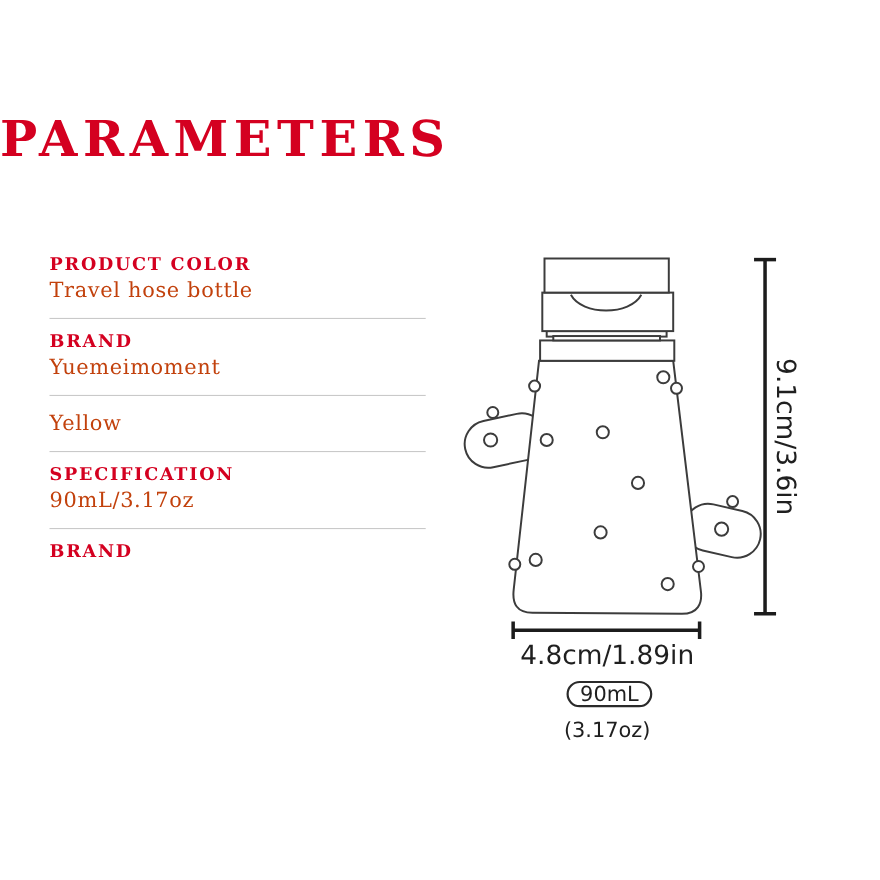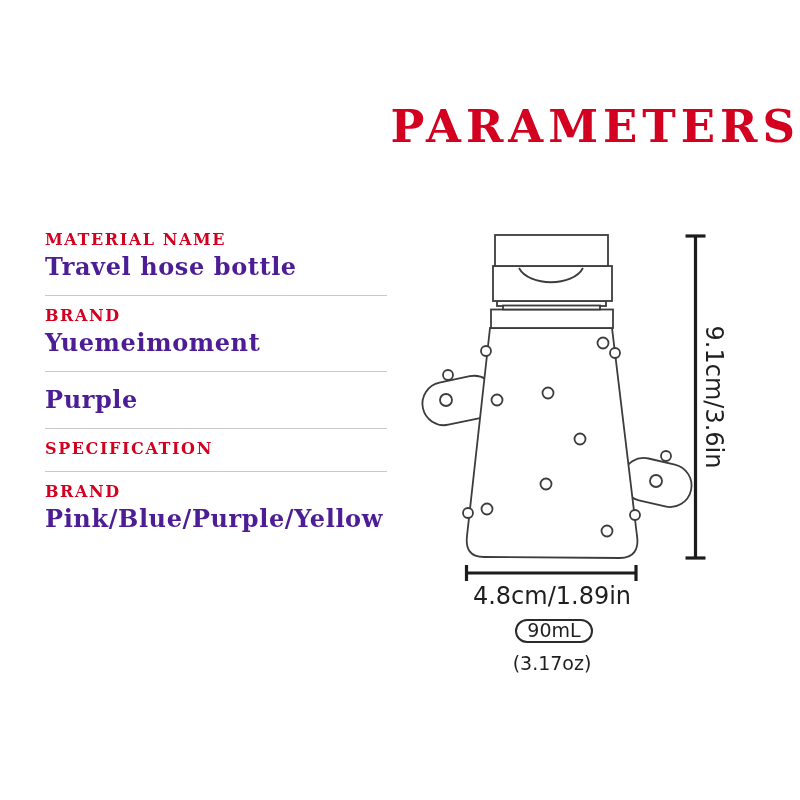--- a/index.html
+++ b/index.html
@@ -10,21 +10,21 @@
     background: #ffffff;
     overflow: hidden;
     font-family: "DejaVu Serif", "Liberation Serif", serif;
   }
   
   .title {
     position: absolute;
     top: 100px;
     left: 0;
     width: 100%;
-    text-align: right;
+    text-align: left;
     font-size: 45px;
     font-weight: bold;
     letter-spacing: 5px;
     color: #d40020;
     font-family: "DejaVu Serif", "Liberation Serif", serif;
   }
   
   .specs {
     position: absolute;
     left: 45px;
@@ -38,24 +38,24 @@
   .spec-block:last-child { border-bottom: none; }
   .spec-label {
     font-size: 16px;
     font-weight: bold;
     letter-spacing: 1.6px;
     color: #d40020;
     line-height: 1.2;
   }
   .spec-value {
     margin-top: 4px;
-    font-size: 24px;
-    font-weight: bold;
+    font-size: 19px;
+    font-weight: normal;
     letter-spacing: 0.6px;
-    color: #4c1d95;
+    color: #c2410c;
     line-height: 1.2;
   }
   
   .diagram {
     position: absolute;
     left: 410px;
     top: 218px;
     width: 350px;
     height: 470px;
   }
@@ -76,36 +76,36 @@
 </style>
 </head>
 <body>
 
 <div id="page">
 
   <div class="title">PARAMETERS</div>
 
   <div class="specs">
     <div class="spec-block">
-      <div class="spec-label">MATERIAL NAME</div>
+      <div class="spec-label">PRODUCT COLOR</div>
       <div class="spec-value">Travel hose bottle</div>
     </div>
     <div class="spec-block">
       <div class="spec-label">BRAND</div>
       <div class="spec-value">Yuemeimoment</div>
     </div>
     <div class="spec-block">
-      <div class="spec-value">Purple</div>
+      <div class="spec-value">Yellow</div>
     </div>
     <div class="spec-block">
       <div class="spec-label">SPECIFICATION</div>
+      <div class="spec-value">90mL/3.17oz</div>
     </div>
     <div class="spec-block">
       <div class="spec-label">BRAND</div>
-      <div class="spec-value">Pink/Blue/Purple/Yellow</div>
     </div>
   </div>
 
   <svg class="diagram" viewBox="0 0 350 470" xmlns="http://www.w3.org/2000/svg">
 
     <g>
       <rect class="lineart" x="12" y="161" width="74" height="43" rx="21.5" transform="rotate(-12 49 182)"></rect>
       <circle class="lineart" cx="38" cy="157" r="5"></circle>
       <circle class="lineart" cx="36" cy="182" r="6"></circle>
     </g>

